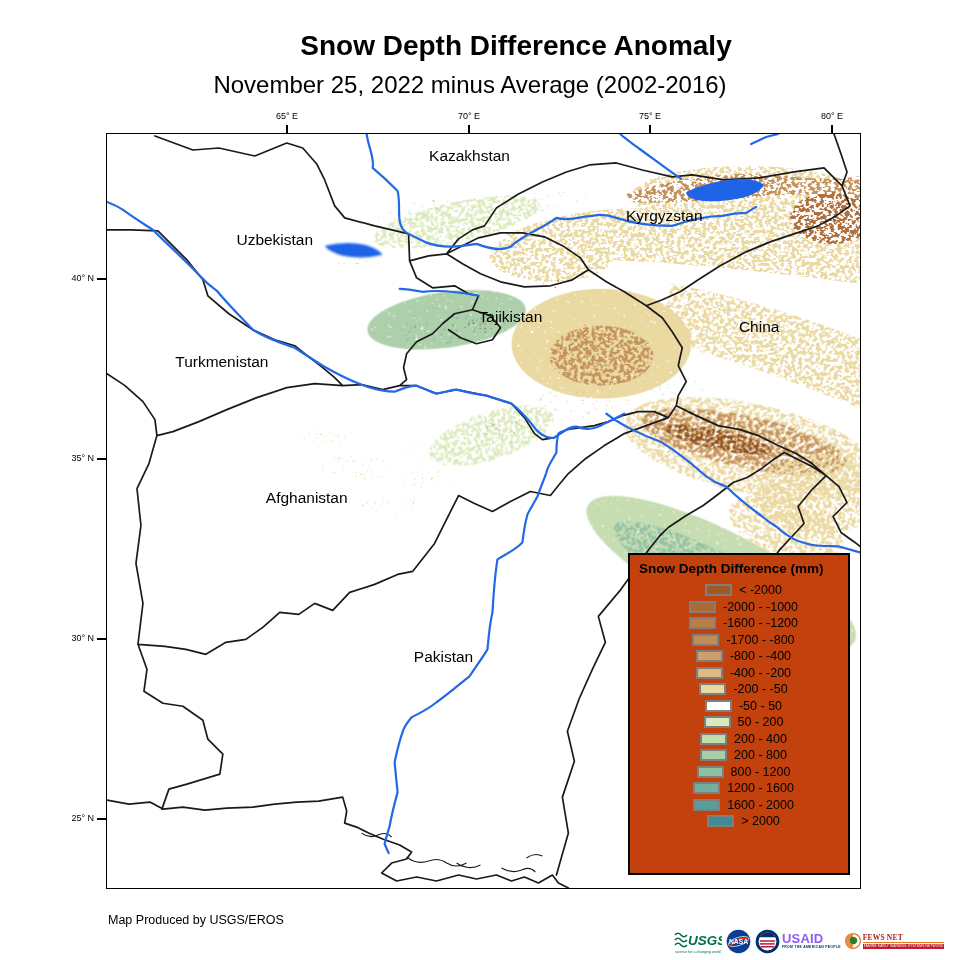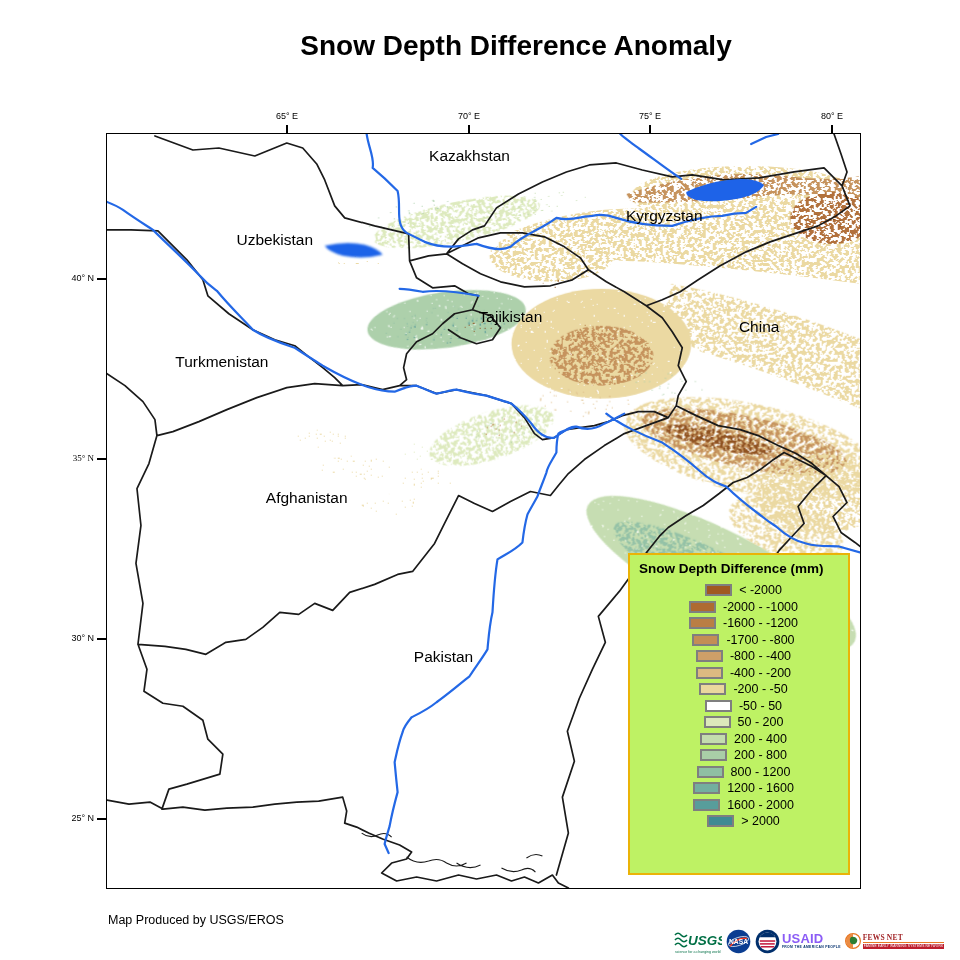--- a/index.html
+++ b/index.html
@@ -9,21 +9,21 @@
          font-size:28px;font-weight:bold;letter-spacing:0px;padding-left:46px;}
   .subtitle{position:absolute;top:71px;left:0;width:940px;text-align:center;font-size:24px;}
   .map-frame{position:absolute;left:106px;top:133px;width:753px;height:754px;
              border:1.6px solid #000;box-sizing:content-box;background:#fff;}
   .map-frame svg{display:block;}
   .tick-top{position:absolute;width:2px;height:9px;background:#000;}
   .tick-left{position:absolute;width:9px;height:2px;background:#000;}
   .tick-label-top{position:absolute;width:54px;text-align:center;font-size:9px;}
   .tick-label-left{position:absolute;width:44px;text-align:right;font-size:9px;}
   .legend{position:absolute;left:628px;top:553px;width:222px;height:322px;
-          background:#bef264;border:2px solid #eab308;box-sizing:border-box;padding:6px 0 0 9px;}
+          background:#c2410c;border:2px solid #000000;box-sizing:border-box;padding:6px 0 0 9px;}
   .legend-title{font-size:13.5px;font-weight:bold;margin-bottom:6px;}
   .leg-row{display:flex;align-items:center;height:16.5px;justify-content:center;}
   .swatch{display:inline-block;width:27px;height:12px;border:2px solid #7f7f7f;
           box-sizing:border-box;margin-right:7px;flex:0 0 auto;}
   .leg-label{font-size:12.5px;white-space:nowrap;}
   .legend-note{font-size:10px;line-height:13px;margin-top:5px;}
   .credit{position:absolute;left:108px;top:913px;font-size:12.5px;}
   .logos{position:absolute;left:674px;top:905px;height:36px;display:flex;align-items:center;gap:4px;}
   .logo{display:flex;align-items:center;margin-top:36px;}
   .usaid-text{margin-left:2px;}
@@ -34,33 +34,34 @@
              border-bottom:1.5px solid #E87722;line-height:8px;letter-spacing:0.2px;}
   .fews-tag{font-size:3.2px;color:#fff;background:#BE1E2D;padding:0.5px 1px;margin-top:1px;
             letter-spacing:0.2px;white-space:nowrap;}
 </style>
 </head>
 <body>
 
 <div class="page">
 
   <div class="title">Snow Depth Difference Anomaly</div>
+  <div class="subtitle">November 25, 2022 minus Average (2002-2016)</div>
 
   <div id="ticks">
       <div class="tick-label-top" style="left: 260px; top: 111px;">65° E</div>
       <div class="tick-top" style="left: 286px; top: 125px;"></div>
       <div class="tick-label-top" style="left: 442px; top: 111px;">70° E</div>
       <div class="tick-top" style="left: 468px; top: 125px;"></div>
       <div class="tick-label-top" style="left: 623px; top: 111px;">75° E</div>
       <div class="tick-top" style="left: 649px; top: 125px;"></div>
       <div class="tick-label-top" style="left: 805px; top: 111px;">80° E</div>
       <div class="tick-top" style="left: 831px; top: 125px;"></div>
       <div class="tick-label-left" style="left: 50px; top: 273px;">40° N</div>
       <div class="tick-left" style="left: 97px; top: 278px;"></div>
-      <div class="tick-label-left" style="left: 50px; top: 453px; font-family: Liberation Serif, serif;">35° N</div>
+      <div class="tick-label-left" style="left: 50px; top: 453px;">35° N</div>
       <div class="tick-left" style="left: 97px; top: 458px;"></div>
       <div class="tick-label-left" style="left: 50px; top: 633px;">30° N</div>
       <div class="tick-left" style="left: 97px; top: 638px;"></div>
       <div class="tick-label-left" style="left: 50px; top: 813px;">25° N</div>
       <div class="tick-left" style="left: 97px; top: 818px;"></div>
     </div>
 
   <div class="map-frame">
     <svg id="map-svg" width="753" height="754" viewBox="0 0 754 755" xmlns="http://www.w3.org/2000/svg">
       <defs>

